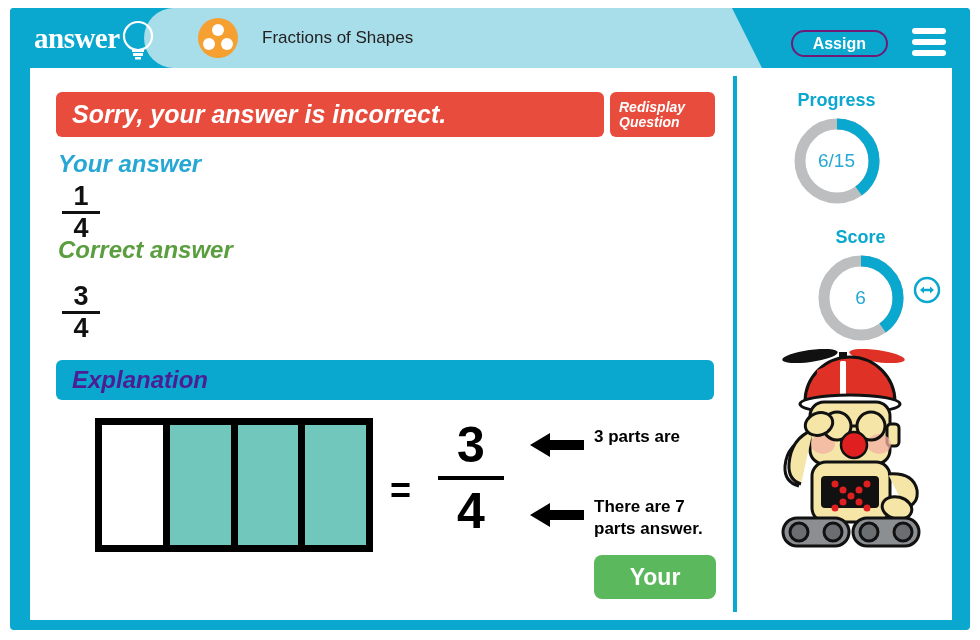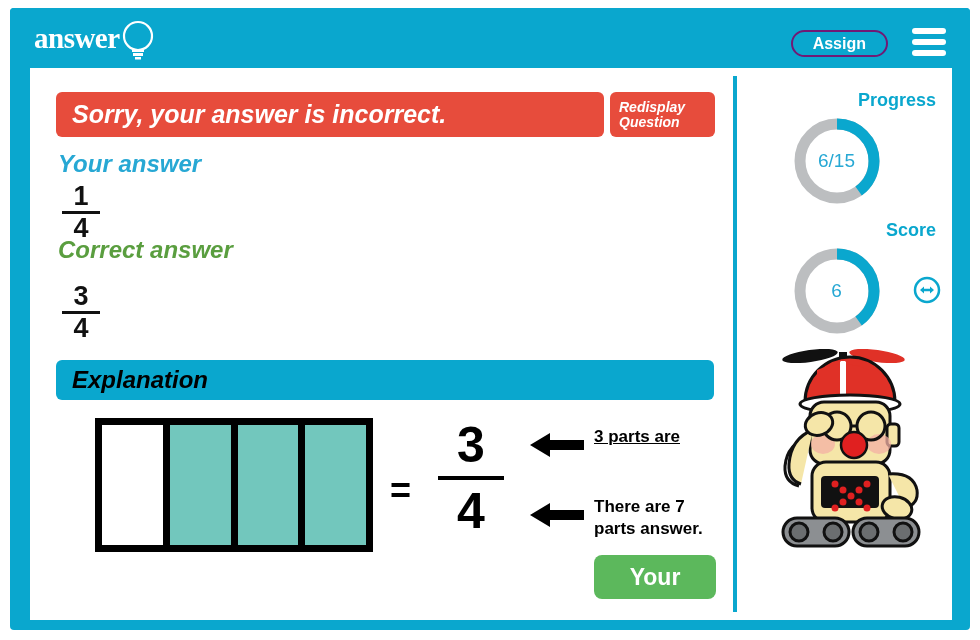--- a/index.html
+++ b/index.html
@@ -180,21 +180,21 @@
 
   #explanation-header {
     position: absolute; left: 26px; top: 292px;
     width: 658px; height: 40px;
     background: #0aa7ce;
     border-radius: 6px;
     display: flex; align-items: center;
     padding-left: 16px;
   }
   #explanation-title {
-    color: #000000;
+    color: #4c1d95;
     font-size: 24px; font-weight: bold; font-style: italic;
   }
 
   
   #diagram { position: absolute; left: 0; top: 340px; width: 703px; height: 160px; }
 
   #shape {
     position: absolute; left: 65px; top: 10px;
     width: 278px; height: 134px;
     background: #000000;
@@ -216,21 +216,21 @@
   }
   #big-fraction .num, #big-fraction .den {
     font-size: 50px; line-height: 58px;
   }
   #big-fraction .bar { height: 4px; background: #000000; margin: 2px 3px; }
 
   .arrow-row {
     position: absolute; left: 500px;
     display: flex; align-items: flex-start;
   }
-  #arrow-row-1 { top: 18px; text-decoration: underline; }
+  #arrow-row-1 { top: 18px; }
   #arrow-row-2 { top: 88px; }
   .arrow { width: 54px; height: 30px; flex: none; margin-top: 4px; }
   .arrow-label {
     margin-left: 10px;
     font-size: 17px; font-weight: bold; color: #000000;
     line-height: 22px;
     width: 140px;
   }
 
   #next-btn {
@@ -248,23 +248,23 @@
     position: absolute; left: 703px; top: 8px;
     width: 4px; height: 536px;
     background: #0aa7ce;
   }
 
   
   #sidebar {
     position: absolute; left: 707px; top: 0;
     width: 215px; height: 552px;
   }
-  .gauge-block { position: absolute; left: 0; width: 199px; text-align: right; }
+  .gauge-block { position: absolute; left: 0; width: 199px; text-align: center; }
   #progress-block { top: 22px; }
-  #score-block { top: 152px; }
+  #score-block { top: 159px; margin-left: 24px; }
   .gauge-title {
     font-size: 18px; font-weight: bold; color: #0aa7ce;
     margin-bottom: 4px;
   }
   .gauge-wrap { position: relative; width: 92px; height: 92px; margin: 0 auto; }
   .gauge-value {
     position: absolute; left: 0; top: 0; width: 92px; height: 92px;
     display: flex; align-items: center; justify-content: center;
     font-size: 19px; color: #27a8d4;
   }
@@ -278,20 +278,28 @@
   }
 </style>
 </head>
 <body>
 
 <div id="app">
   <div id="frame">
 
     <div id="header">
 
+      <div id="title-pill">
+        <div id="subject-icon">
+          <span class="dot" style="left:14px; top:6px; width:12px; height:12px;"></span>
+          <span class="dot" style="left:5px; top:20px; width:12px; height:12px;"></span>
+          <span class="dot" style="left:23px; top:20px; width:12px; height:12px;"></span>
+        </div>
+        <div id="subject-title">Fractions of Shapes</div>
+      </div>
 
       <div id="logo">
         <div id="logo-text">answer</div>
         <svg id="bulb" viewBox="0 0 40 40">
           <circle cx="20" cy="16" r="14" fill="none" stroke="#ffffff" stroke-width="2.2"></circle>
           <rect x="14" y="29" width="12" height="3" fill="#ffffff"></rect>
           <rect x="15" y="33" width="10" height="3" fill="#ffffff"></rect>
           <rect x="17" y="37" width="6" height="2.5" fill="#ffffff"></rect>
         </svg>
       </div>

